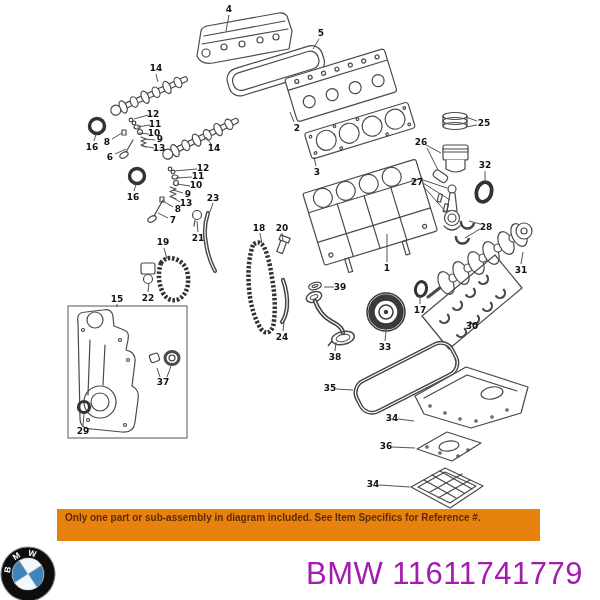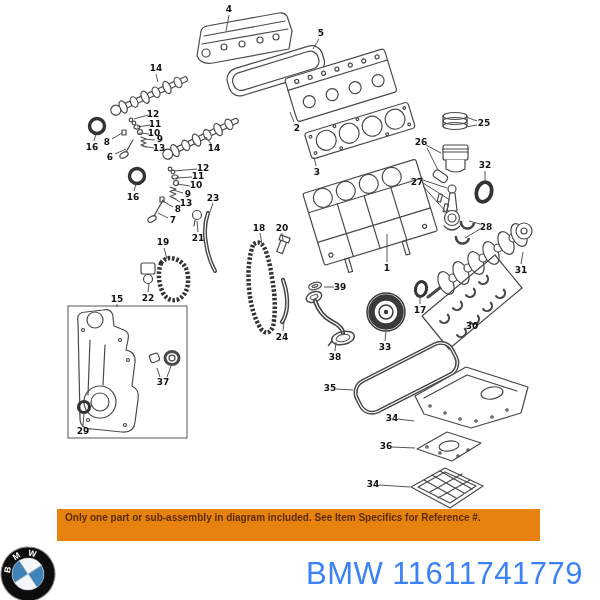--- a/index.html
+++ b/index.html
@@ -7,21 +7,21 @@
         font-family:"Liberation Sans",sans-serif;}
   #diagram-svg{position:absolute;left:0;top:0;}
   #diagram-svg *{vector-effect:none;}
   .art{stroke:#4a4a4a;stroke-width:1.2;fill:none;stroke-linejoin:round;stroke-linecap:round;}
   .art .fillw{fill:#ffffff;}
   #label-layer text{font:bold 9px "DejaVu Sans",sans-serif;fill:#111;text-anchor:middle;}
   #label-layer line{stroke:#555;stroke-width:1;}
   #banner{position:absolute;left:57px;top:509px;width:483px;height:32px;background:#E8820E;
           color:#5B2C05;font-weight:bold;font-size:10px;line-height:14.5px;
           padding:2px 0 0 8px;box-sizing:border-box;letter-spacing:0;}
-  #part-number{position:absolute;left:306px;top:556px;font-size:31px;color:#3b82f6;
+  #part-number{position:absolute;left:306px;top:556px;font-size:31px;color:#a21caf;
           letter-spacing:0.5px;white-space:nowrap;}
   #bmw-logo{position:absolute;left:0px;top:545px;}
   #bmw-logo text{font:bold 8.5px "Liberation Sans",sans-serif;fill:#fff;text-anchor:middle;}
 </style>
 </head>
 <body>
 
 <div id="page">
 
   <svg id="diagram-svg" width="600" height="510" viewBox="0 0 600 510">

